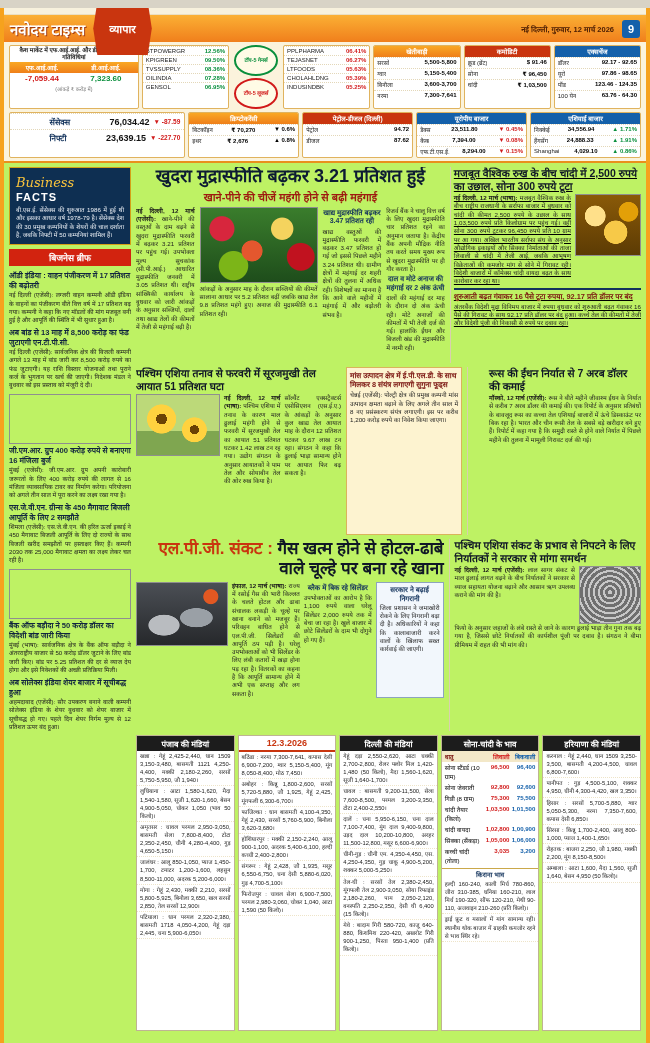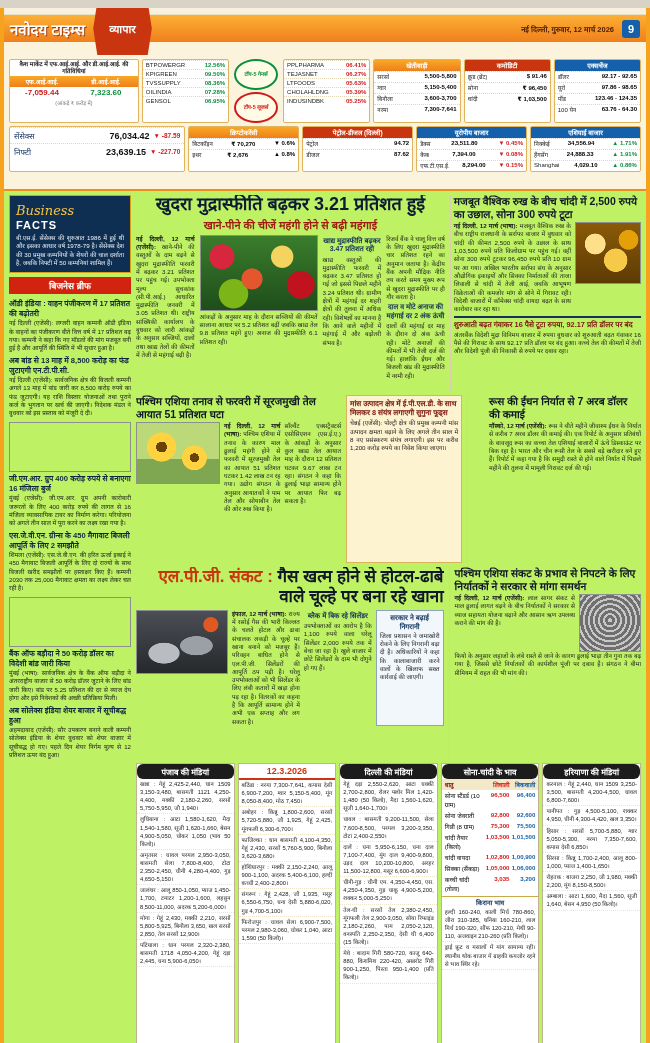--- a/index.html
+++ b/index.html
@@ -11,21 +11,21 @@
   
   .mast { height:27px; background:linear-gradient(#fbb034,#f07f1c); display:flex; align-items:center; gap:8px; padding:0 6px; }
   .logo { font-size:15px; font-weight:bold; color:#fff; text-shadow:1px 1px 0 #a33c12; white-space:nowrap; }
   .ribbon { background:#c9350f; color:#fff; font-weight:bold; font-size:11px; padding:19px 16px;
             clip-path:polygon(7% 0,93% 0,100% 50%,93% 100%,7% 100%,0 50%); }
   .edition { margin-left:auto; font-size:7.5px; color:#4a1d04; font-weight:bold; }
   .pageno { background:#1460aa; color:#fff; font-weight:bold; min-width:18px; height:18px; border-radius:3px;
             display:flex; align-items:center; justify-content:center; font-size:11px; padding:0 3px; }
 
   
-  .mstrip { background:#fbf3dc; border-bottom:2px solid #e9901c; padding:17px 5px; }
+  .mstrip { background:#fbf3dc; border-bottom:2px solid #e9901c; padding:3px 5px; }
   .mrow { display:flex; gap:3px; }
   .mrow.r2 { margin-top:3px; }
   .mbox { background:#fff; border:1px solid #e0b35e; border-radius:2px; overflow:hidden; flex:1; }
   .bh { color:#fff; font-size:6.5px; font-weight:bold; text-align:center; padding:1px 2px; }
   .bh.o { background:linear-gradient(#f9a825,#ef7f1a); }
   .bh.r { background:#c9350f; }
   .bh.b { background:#1460aa; }
   .krow { display:flex; justify-content:space-between; font-size:6px; padding:1px 3px; border-top:1px dotted #e3d7b8; }
   .kn { color:#222; white-space:nowrap; overflow:hidden; }
   .kv { font-weight:bold; white-space:nowrap; }
@@ -36,21 +36,21 @@
   .fii-head span, .fii-vals span { flex:1; text-align:center; padding:1px; }
   .fii-vals { display:flex; font-size:8px; font-weight:bold; }
   .fii-note { font-size:5.3px; text-align:center; color:#777; padding:1px; }
   .badges { display:flex; flex-direction:column; gap:2px; justify-content:center; flex:0 0 48px; }
   .badge { height:31px; border-radius:50%; width:44px; margin:0 auto; display:flex; align-items:center; justify-content:center;
            text-align:center; font-size:5.4px; font-weight:bold; background:#fffbe6; line-height:1.1; padding:2px; }
   .badge.g { border:2px solid #0a8f3c; color:#0a8f3c; }
   .badge.r { border:2px solid #d11a1a; color:#d11a1a; }
   .idx { flex:1.6; }
   .idxrow { display:flex; align-items:center; gap:4px; padding:2px 4px; border-top:1px dotted #e3d7b8; }
-  .iname { font-size:8px; font-weight:normal; color:#13335c; flex:1; }
+  .iname { font-size:8px; font-weight:bold; color:#13335c; flex:1;text-align:center; }
   .ival { font-size:9px; font-weight:bold; color:#111; }
   .ichg { font-size:6.5px; font-weight:bold; }
 
   
   .content { display:flex; gap:5px; padding:4px 5px 0; height:868px; }
   .left-rail { flex:0 0 122px; display:flex; flex-direction:column; gap:4px; overflow:hidden; }
   .main-col { flex:1; display:flex; flex-direction:column; gap:4px; overflow:hidden; min-width:0; }
 
   .bf-box { background:#0e2f52; color:#fff; padding:5px 6px; border:1px solid #d4a017; }
   .bf-t1 { font-family:"DejaVu Serif","Liberation Serif",serif; font-style:italic; font-size:13px; color:#f8c33c; }
@@ -116,21 +116,21 @@
                linear-gradient(#4b4f55,#26282b); }
   .watch-box { border:1px solid #8da4bd; background:#f2f7fc; padding:2px 3px; }
   .watch-box h5 { font-size:7px; color:#13335c; text-align:center; margin-bottom:1px; }
   .exporters-art { flex:1; min-width:0; }
   .exp-body { display:grid; grid-template-columns:1fr 62px; gap:4px; }
   .ph-coil { width:62px; height:58px; background:repeating-radial-gradient(circle at 50% 45%,#c7c7c7 0 2px,#6f6f6f 2px 5px); }
 
   
   .tables { flex:1; display:flex; gap:3px; overflow:hidden; }
   .tcol { flex:1; border:1px solid #bfb493; background:#fff; overflow:hidden; min-width:0; }
-  .thead { background:#1c1c1c; color:#fff; text-align:center; font-size:8px; font-weight:bold; padding:2px 1px;border-radius:6px; }
+  .thead { background:#1c1c1c; color:#fff; text-align:center; font-size:8px; font-weight:bold; padding:2px 1px; }
   .tdate { background:#fff; color:#c9350f; border-bottom:2px solid #c9350f; text-align:center; font-weight:bold; font-size:9px; padding:2px; }
   .tline { font-size:5.8px; line-height:1.4; padding:1px 3px; text-align:justify; color:#1b1b1b; border-bottom:1px dotted #eee4c8; }
   .ghead, .grow { display:flex; font-size:6.1px; padding:1px 3px; }
   .ghead { font-weight:bold; background:#f3e8c8; color:#7a1410; }
   .gn { flex:1.5; } .gb, .gs { flex:1; text-align:right; font-weight:bold; }
   .gb { color:#d11a1a; } .gs { color:#1460aa; }
   .ktitle { font-size:6.6px; font-weight:bold; color:#13335c; text-align:center; border-top:1px solid #caa84a; margin-top:2px; padding-top:1px; }
 </style>
 </head>
 <body>
@@ -468,21 +468,21 @@
               <span>खाद्य वस्तुओं की मुद्रास्फीति फरवरी में बढ़कर 3.47 प्रतिशत हो गई जो इससे पिछले महीने 3.24 प्रतिशत थी। ग्रामीण क्षेत्रों में महंगाई दर शहरी क्षेत्रों की तुलना में अधिक रही। विशेषज्ञों का मानना है कि आने वाले महीनों में महंगाई में और बढ़ोतरी संभव है।</span>
             </div>
             <div class="acol">
               <span>रिजर्व बैंक ने चालू वित्त वर्ष के लिए खुदरा मुद्रास्फीति चार प्रतिशत रहने का अनुमान जताया है। केंद्रीय बैंक अपनी मौद्रिक नीति तय करते समय मुख्य रूप से खुदरा मुद्रास्फीति पर ही गौर करता है।</span>
               <div class="xhead">दाल व मोटे अनाज की महंगाई दर 2 अंक ऊंची</div>
               <span>दालों की महंगाई दर माह के दौरान दो अंक ऊंची रही। मोटे अनाजों की कीमतों में भी तेजी दर्ज की गई। हालांकि ईंधन और बिजली खंड की मुद्रास्फीति में नरमी रही।</span>
             </div>
           </div>
         </article>
 
-        <article class="silver-art vsep" style="padding-left:3px;">
+        <article class="silver-art vsep" style="padding-left:3px;text-decoration:underline;">
           <h3>मजबूत वैश्विक रुख के बीच चांदी में 2,500 रुपये का उछाल, सोना 300 रुपये टूटा</h3>
           <div class="silver-body">
             <div class="acol">
               <span class="dl">नई दिल्ली, 12 मार्च (भाषा):</span>
               <span>मजबूत वैश्विक रुख के बीच राष्ट्रीय राजधानी के सर्राफा बाजार में बुधवार को चांदी की कीमत 2,500 रुपये के उछाल के साथ 1,03,500 रुपये प्रति किलोग्राम पर पहुंच गई। वहीं सोना 300 रुपये टूटकर 96,450 रुपये प्रति 10 ग्राम पर आ गया।</span>
               <span>अखिल भारतीय सर्राफा संघ के अनुसार औद्योगिक इकाइयों और सिक्का निर्माताओं की ताजा लिवाली से चांदी में तेजी आई, जबकि आभूषण विक्रेताओं की कमजोर मांग से सोने में गिरावट रही। विदेशी बाजारों में कॉमेक्स चांदी वायदा बढ़त के साथ कारोबार कर रहा था।</span>
             </div>
             <div class="ph ph-gold"></div>
           </div>
           <div class="rupee-box">

